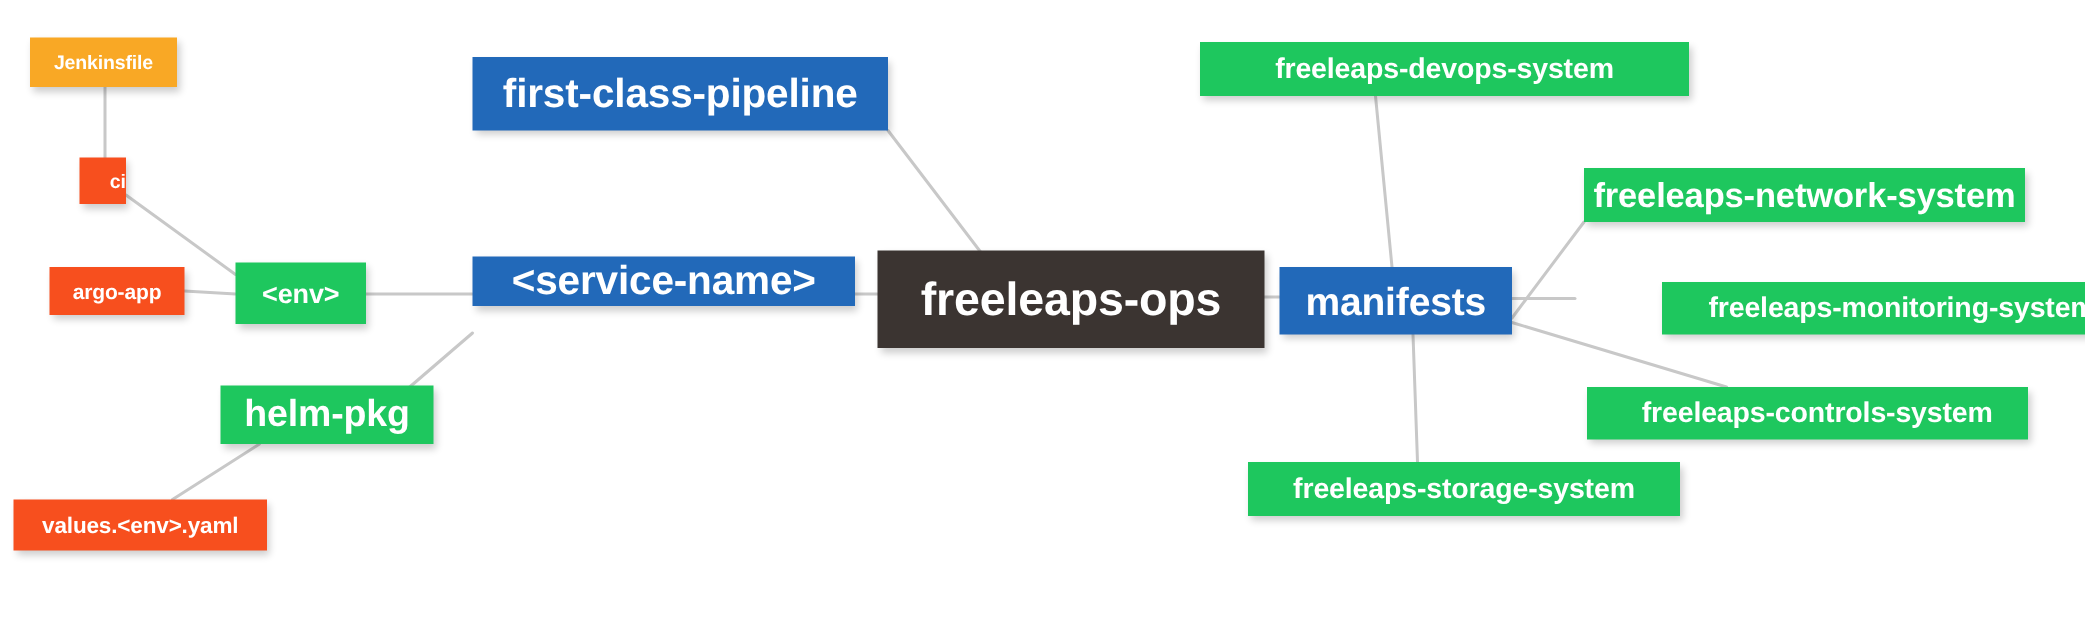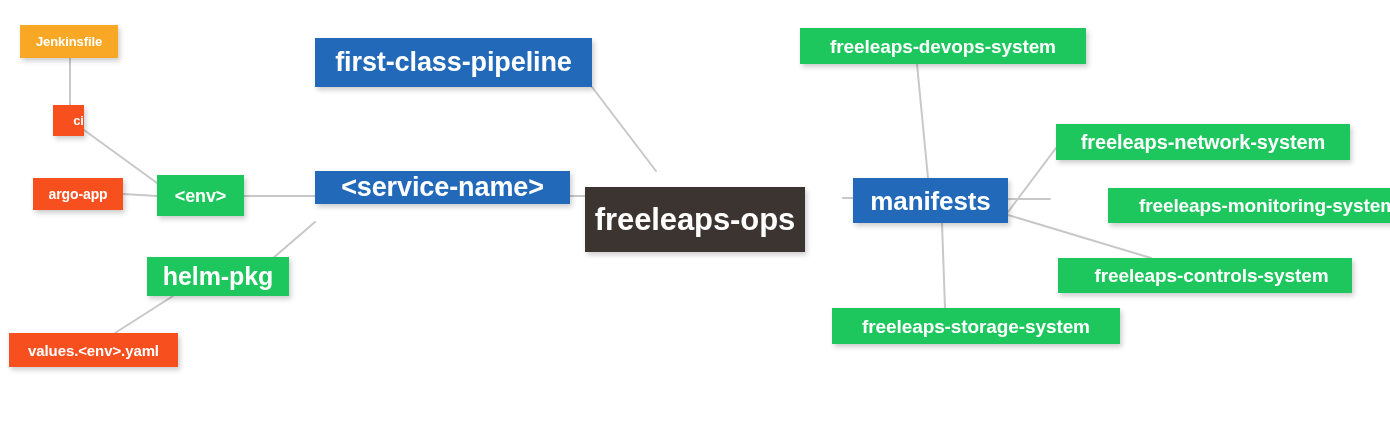--- a/index.html
+++ b/index.html
@@ -83,30 +83,30 @@
       </div>
       <div class="node" style="left: 9px; top: 333px; width: 169px; height: 34px; background: rgb(247, 79, 30); font-size: 15px;">
         <span class="node-label">values.&lt;env&gt;.yaml</span>
       </div>
       <div class="node" style="left: 315px; top: 38px; width: 277px; height: 49px; background: rgb(34, 105, 185); font-size: 27px;">
         <span class="node-label">first-class-pipeline</span>
       </div>
       <div class="node" style="left: 315px; top: 171px; width: 255px; height: 33px; background: rgb(34, 105, 185); font-size: 27px;">
         <span class="node-label">&lt;service-name&gt;</span>
       </div>
-      <div class="node" style="left: 585px; top: 187px; width: 220px; height: 65px; background: rgb(59, 52, 49); font-size: 31px;">
+      <div class="node" style="left: 585px; top: 167px; width: 258px; height: 65px; background: rgb(59, 52, 49); font-size: 31px;">
         <span class="node-label">freeleaps-ops</span>
       </div>
       <div class="node" style="left: 853px; top: 178px; width: 155px; height: 45px; background: rgb(34, 105, 185); font-size: 26px;">
         <span class="node-label">manifests</span>
       </div>
-      <div class="node" style="left: 800px; top: 28px; width: 286px; height: 36px; background: rgb(30, 199, 94); font-size: 19px;">
+      <div class="node" style="left: 800px; top: 28px; width: 326px; height: 36px; background: rgb(30, 199, 94); font-size: 19px;">
         <span class="node-label">freeleaps-devops-system</span>
       </div>
-      <div class="node" style="left: 1056px; top: 124px; width: 294px; height: 36px; background: rgb(30, 199, 94); font-size: 20px;">
+      <div class="node" style="left: 1056px; top: 112px; width: 294px; height: 36px; background: rgb(30, 199, 94); font-size: 23px;">
         <span class="node-label">freeleaps-network-system</span>
       </div>
       <div class="node" style="left: 1108px; top: 188px; width: 320px; height: 35px; background: rgb(30, 199, 94); font-size: 19px;">
         <span class="node-label">freeleaps-monitoring-system</span>
       </div>
       <div class="node" style="left: 1058px; top: 258px; width: 294px; height: 35px; background: rgb(30, 199, 94); font-size: 19px; padding-left: 13px;">
         <span class="node-label">freeleaps-controls-system</span>
       </div>
       <div class="node" style="left: 816px; top: 308px; width: 288px; height: 36px; background: rgb(30, 199, 94); font-size: 19px; margin-left: 16px;">
         <span class="node-label">freeleaps-storage-system</span>

